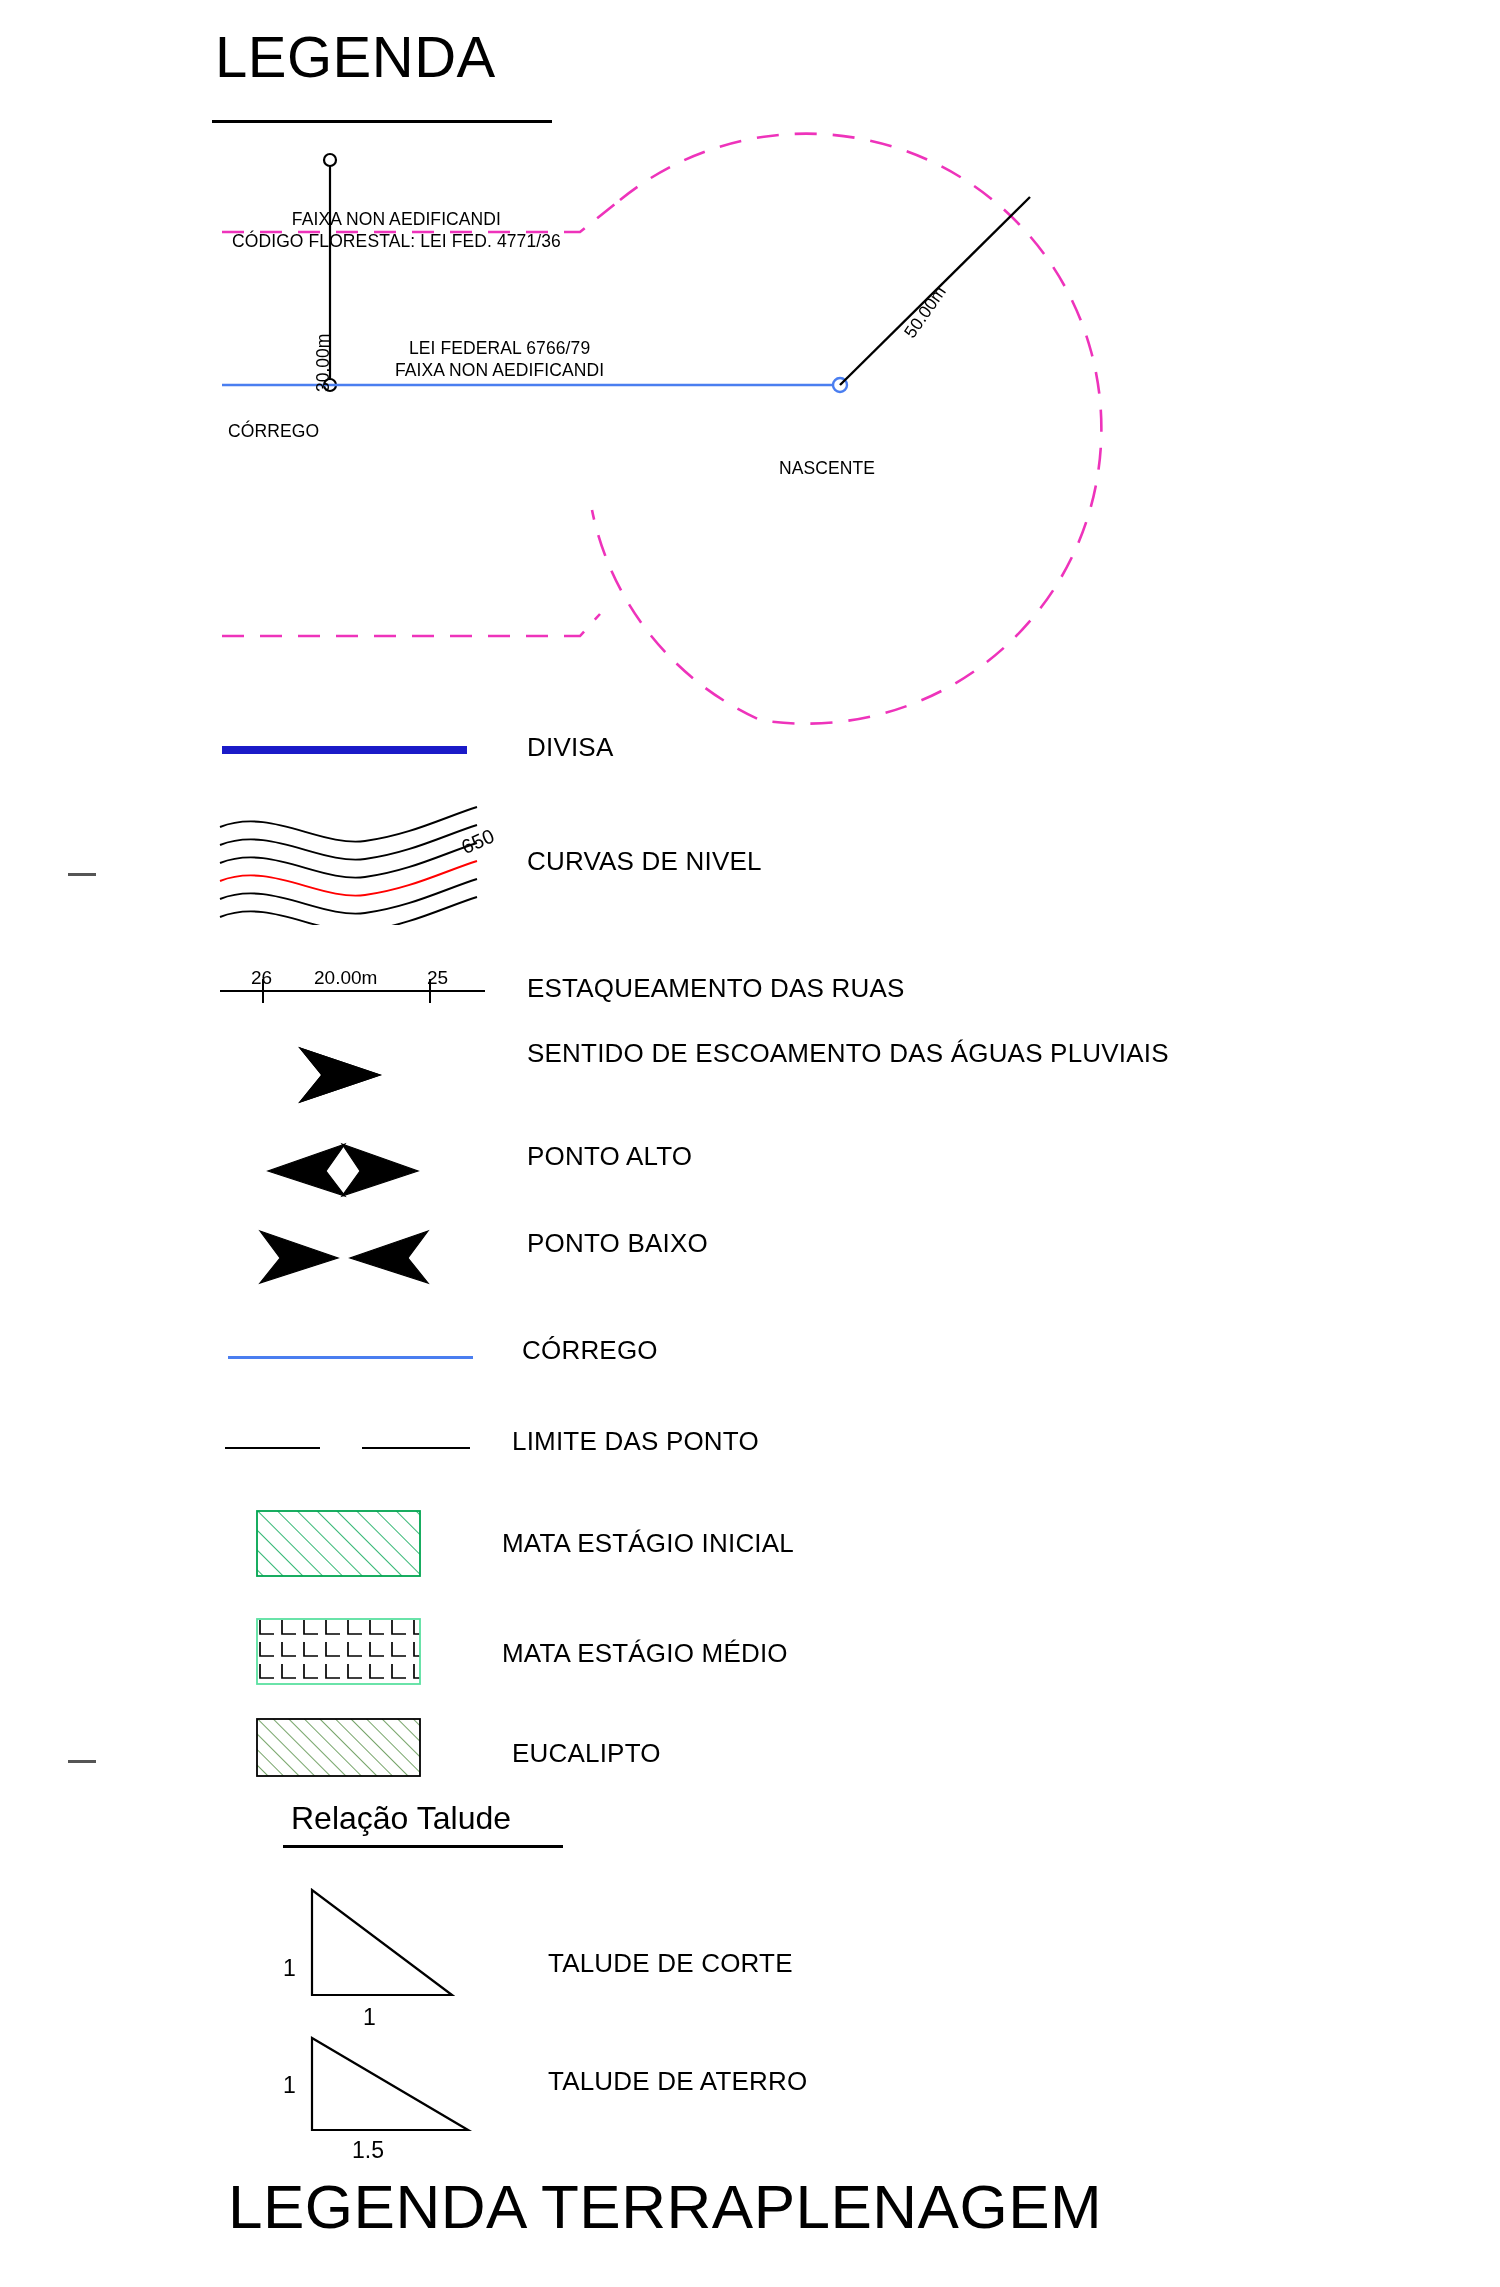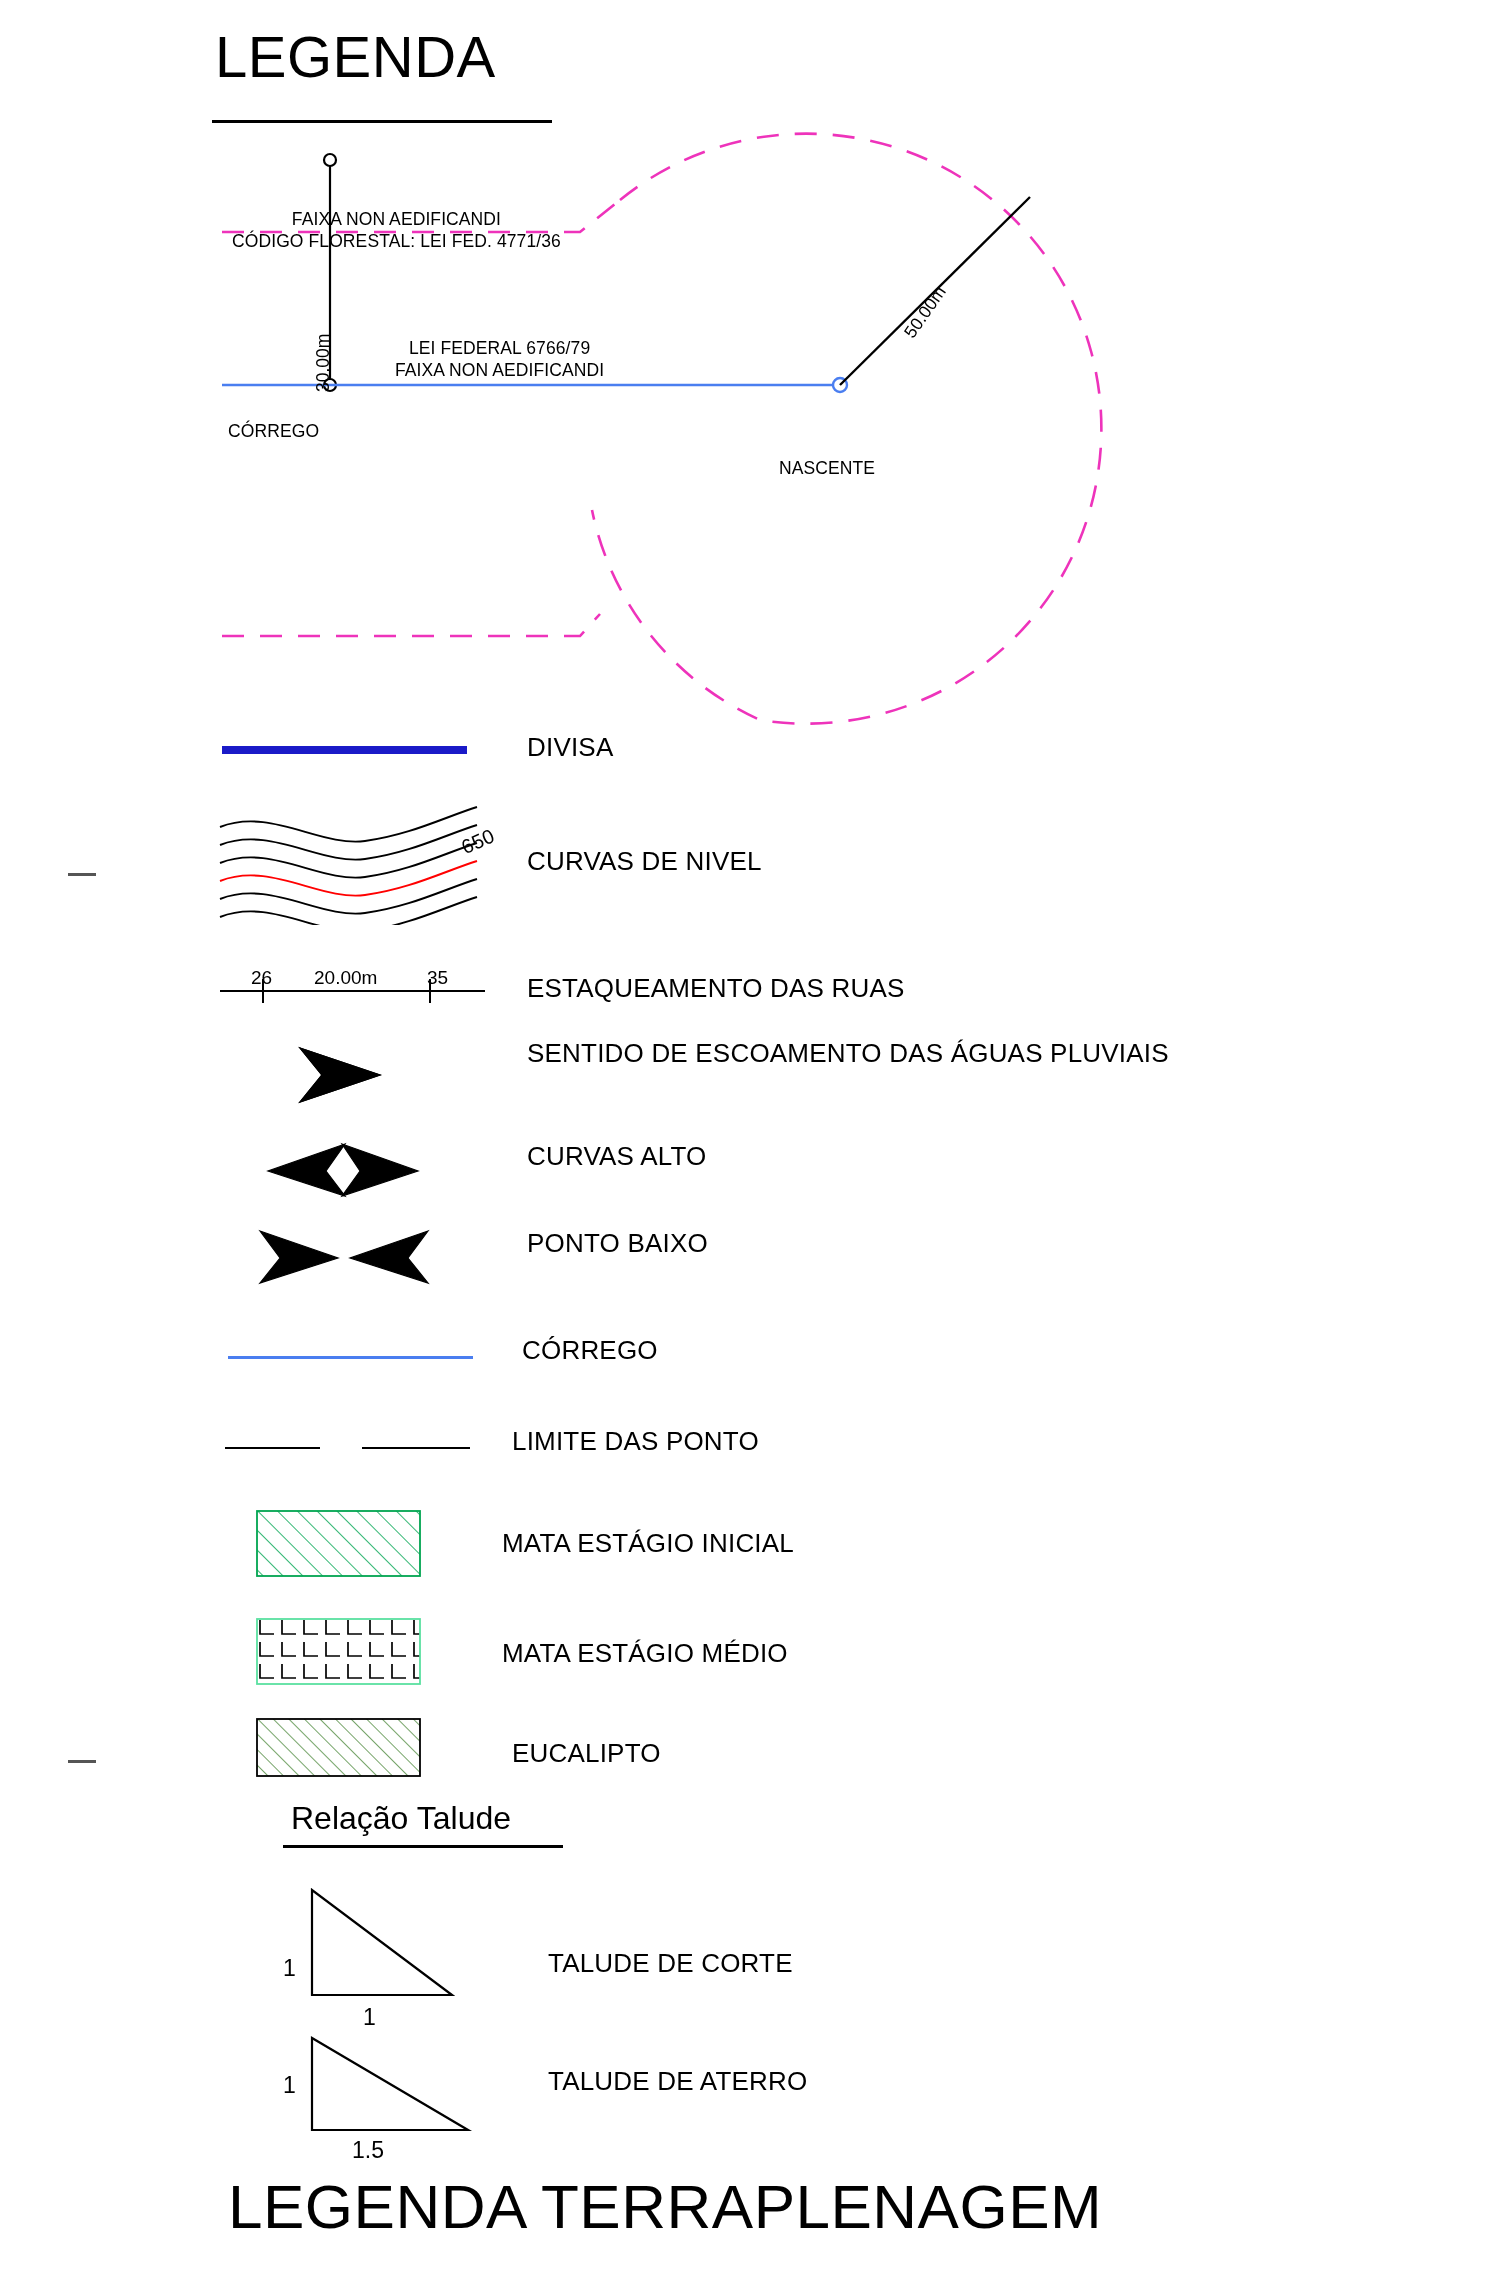--- a/index.html
+++ b/index.html
@@ -129,35 +129,35 @@
 <div id="contour-650">650</div>
 <div class="row-label" style="left:527px;top:848px;">CURVAS DE NIVEL</div>
 
 <svg class="abs" style="left:215px;top:955px;" width="330" height="55">
   <line x1="5" y1="36" x2="270" y2="36" stroke="#000" stroke-width="2"></line>
   <line x1="48" y1="24" x2="48" y2="48" stroke="#000" stroke-width="2"></line>
   <line x1="215" y1="24" x2="215" y2="48" stroke="#000" stroke-width="2"></line>
 </svg>
 <div class="stlab" id="st-26">26</div>
 <div class="stlab" id="st-2000">20.00m</div>
-<div class="stlab" id="st-25">35</div>
+<div class="stlab" id="st-25">25</div>
 <div class="row-label" style="left:527px;top:975px;">ESTAQUEAMENTO DAS RUAS</div>
 
 <svg class="abs" style="left:280px;top:1040px;" width="130" height="70">
   <path d="M 20 8 L 100 35 L 20 62 L 42 35 Z" fill="#000" stroke="#000" stroke-width="1.2"></path>
   <path d="M 20 8 L 100 35 L 20 62 L 42 35 Z" fill="none" stroke="#000" stroke-width="1.2"></path>
   <path d="M 20 8 L 42 35 L 20 62" fill="#ffffff" stroke="#000" stroke-width="1.2" opacity="0"></path>
 </svg>
 <div class="row-label" style="left:527px;top:1040px;">SENTIDO DE ESCOAMENTO DAS ÁGUAS PLUVIAIS</div>
 
 <svg class="abs" style="left:250px;top:1138px;" width="180" height="70">
   <path d="M 95 6 L 18 33 L 95 58 L 76 33 Z" fill="#000" stroke="#000" stroke-width="1.2"></path>
   <path d="M 92 6 L 168 33 L 92 58 L 110 33 Z" fill="#000" stroke="#000" stroke-width="1.2"></path>
 </svg>
-<div class="row-label" style="left:527px;top:1143px;">CURVAS ALTO</div>
+<div class="row-label" style="left:527px;top:1143px;">PONTO ALTO</div>
 
 <svg class="abs" style="left:250px;top:1225px;" width="190" height="70">
   <path d="M 10 6 L 88 33 L 10 58 L 30 33 Z" fill="#000" stroke="#000" stroke-width="1.2"></path>
   <path d="M 178 6 L 100 33 L 178 58 L 158 33 Z" fill="#000" stroke="#000" stroke-width="1.2"></path>
 </svg>
 <div class="row-label" style="left:527px;top:1230px;">PONTO BAIXO</div>
 
 <div class="linesw" style="left:228px;top:1356px;width:245px;height:2.5px;background:#4a7ef0;"></div>
 <div class="row-label" style="left:522px;top:1337px;">CÓRREGO</div>
 

